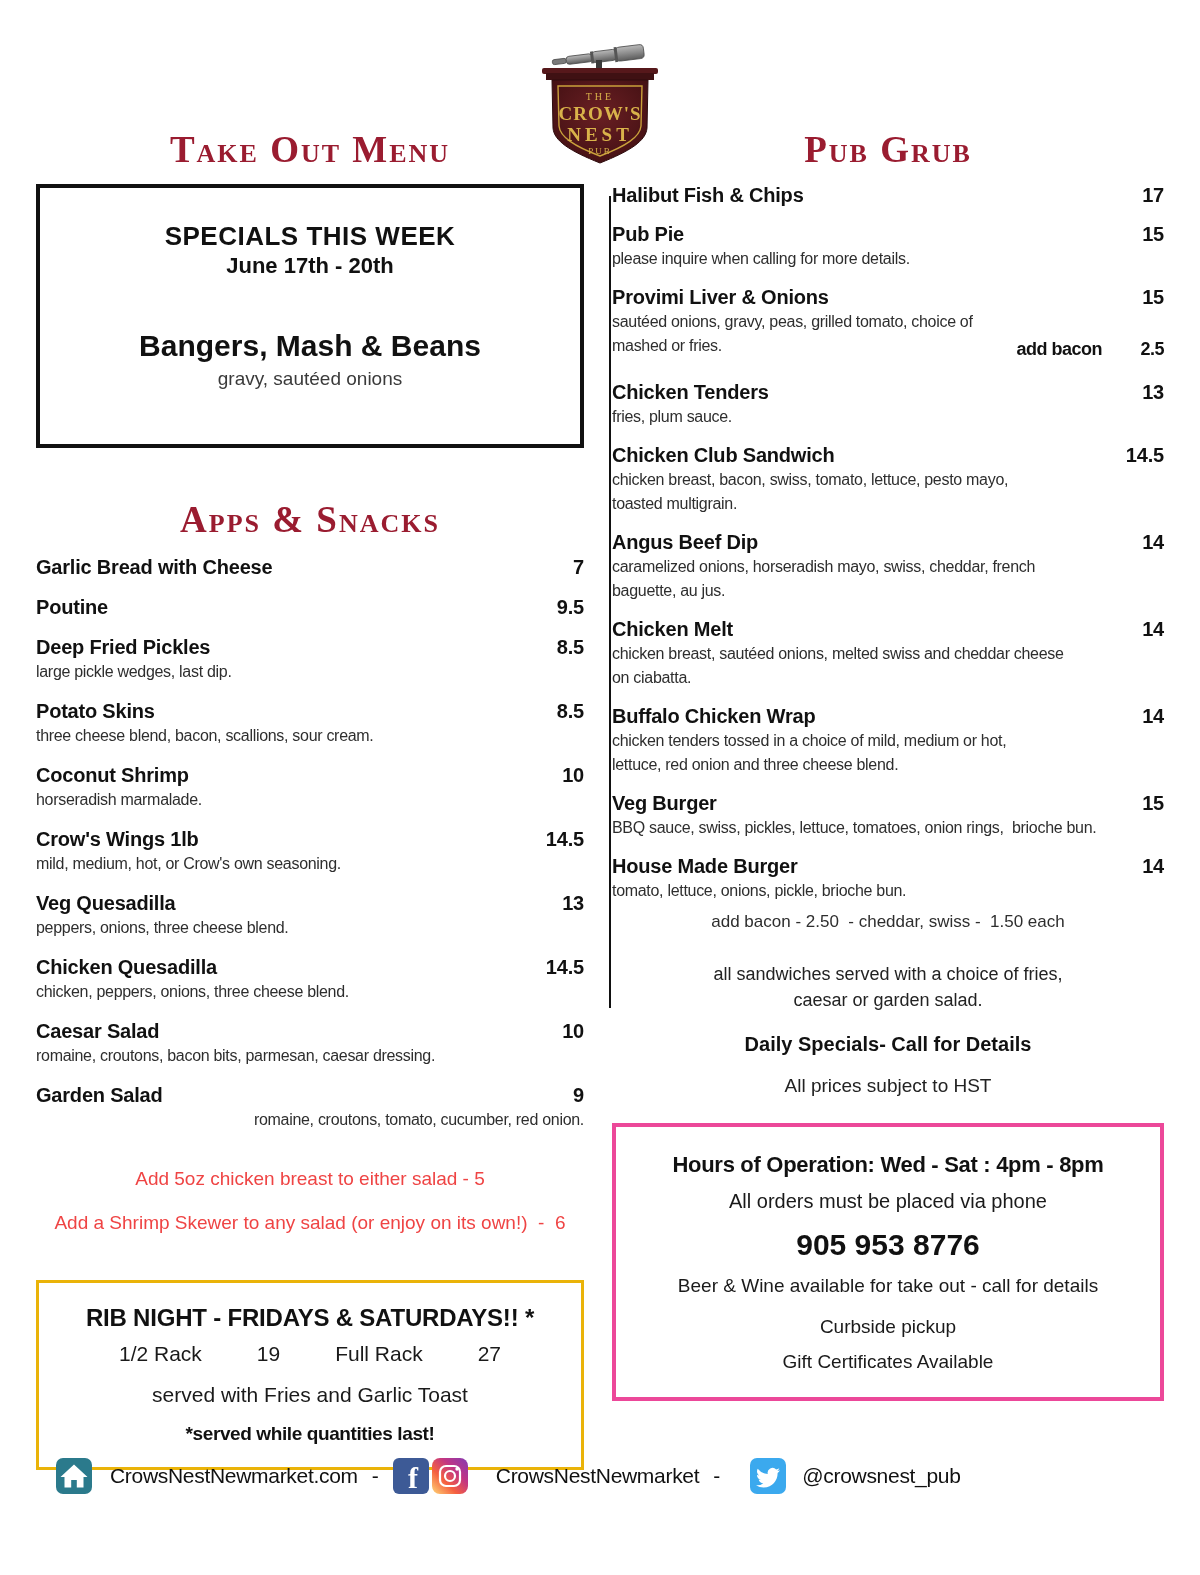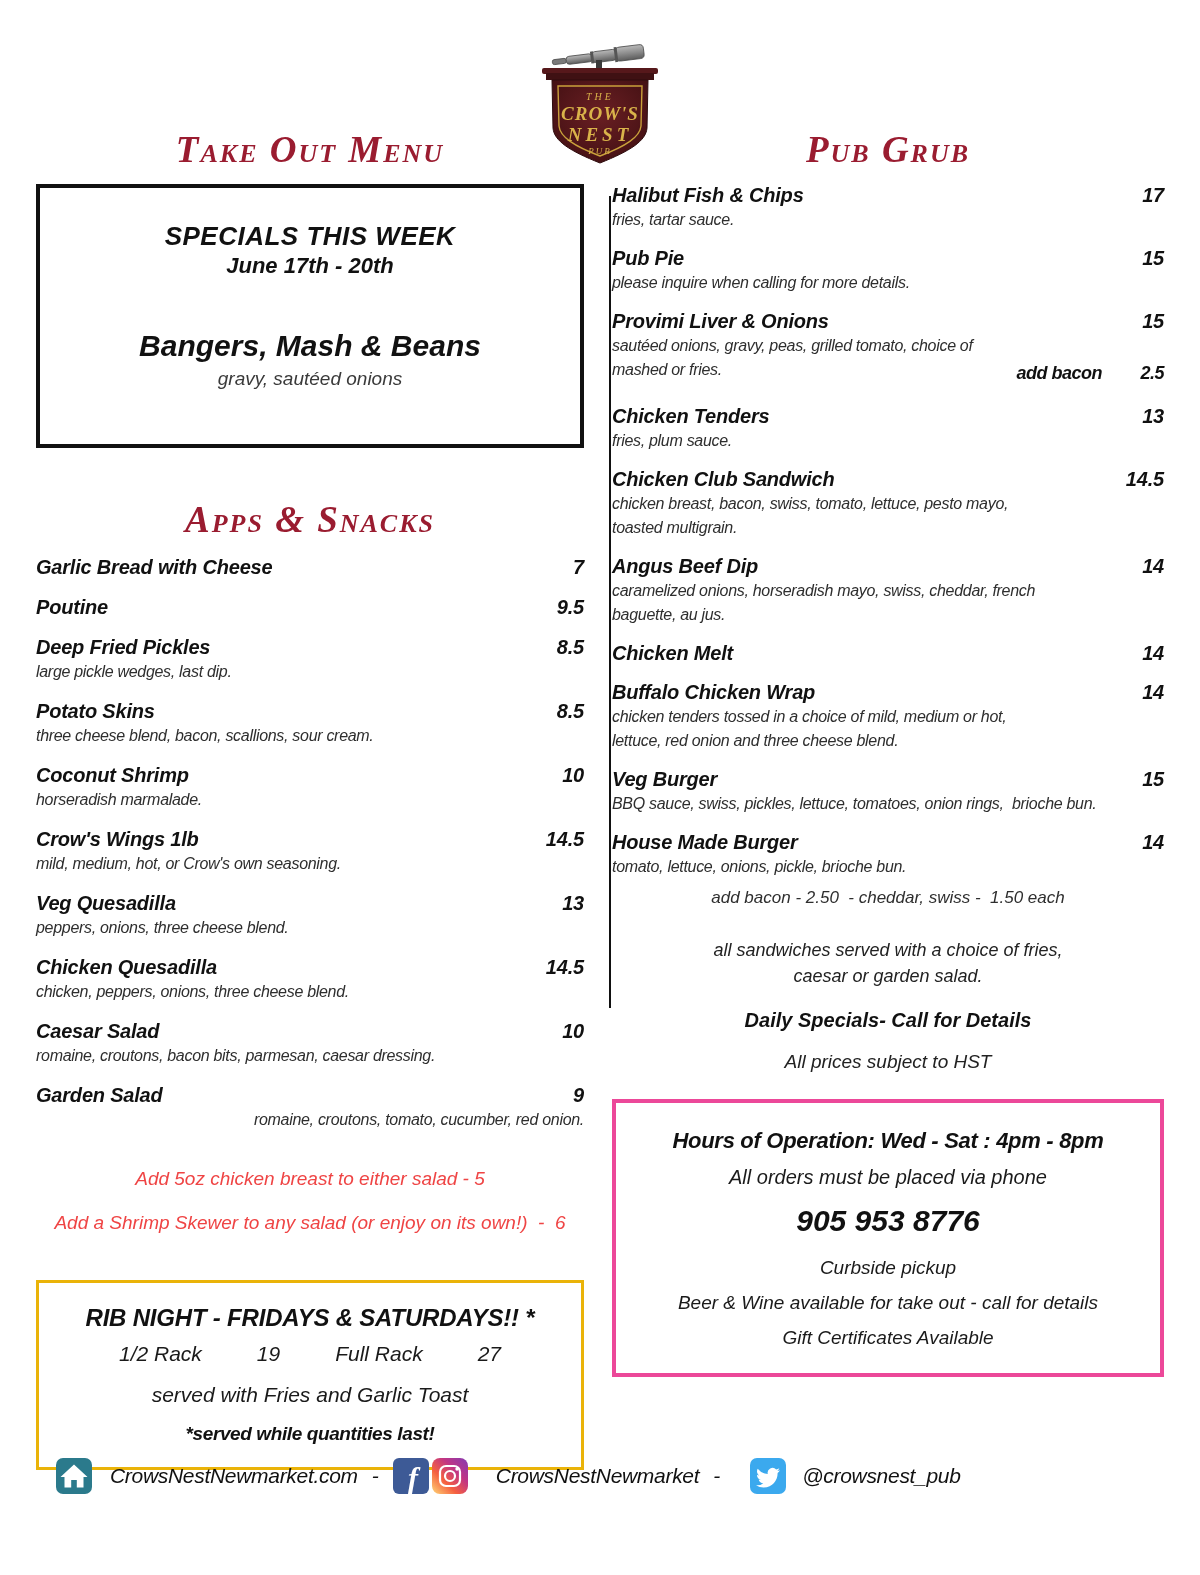--- a/index.html
+++ b/index.html
@@ -1,17 +1,17 @@
 <!DOCTYPE html>
 <html><head>
 <meta charset="utf-8">
 <style>
   html,body{margin:0;padding:0;background:#fff;}
   .page{position:relative;width:1200px;height:1575px;background:#fff;overflow:hidden;
-        font-family:"Liberation Sans",sans-serif;color:#111;font-style:italic;}
+        font-family:"Liberation Sans",sans-serif;color:#111;}
 
   
   .col-title{font-family:"Liberation Serif",serif;font-variant:small-caps;font-weight:bold;
              font-size:37px;line-height:40px;letter-spacing:2px;color:#9A1C30;text-align:center;}
   .section-title{font-family:"Liberation Serif",serif;font-variant:small-caps;font-weight:bold;
              font-size:37px;line-height:40px;letter-spacing:2px;color:#9A1C30;text-align:center;
              margin-top:52px;margin-bottom:14px;}
 
   
   .col-left{position:absolute;left:36px;top:130px;width:548px;}
@@ -275,24 +275,20 @@
 
   <div class="col-right">
     <div class="col-title">Pub Grub</div>
 
     <div class="menu-items" id="right-items" style="margin-top:12px;">
   <div class="item">
     <div class="item-row">
       <span class="item-name">Halibut Fish &amp; Chips</span>
       <span class="item-price">17</span>
     </div>
-    <div class="item-body">
-      <div class="item-desc">fries, tartar sauce.</div>
-
-    </div>
 
   </div>
 
   <div class="item">
     <div class="item-row">
       <span class="item-name">Pub Pie</span>
       <span class="item-price">15</span>
     </div>
     <div class="item-body">
       <div class="item-desc">please inquire when calling for more details.</div>
@@ -353,20 +349,25 @@
 
     </div>
 
   </div>
 
   <div class="item">
     <div class="item-row">
       <span class="item-name">Chicken Melt</span>
       <span class="item-price">14</span>
     </div>
+    <div class="item-body">
+      <div class="item-desc">chicken breast, sautéed onions, melted swiss and cheddar cheese
+on ciabatta.</div>
+
+    </div>
 
   </div>
 
   <div class="item">
     <div class="item-row">
       <span class="item-name">Buffalo Chicken Wrap</span>
       <span class="item-price">14</span>
     </div>
     <div class="item-body">
       <div class="item-desc">chicken tenders tossed in a choice of mild, medium or hot,
@@ -403,22 +404,22 @@
 
     <div class="note-sandwiches">all sandwiches served with a choice of fries,
 caesar or garden salad.</div>
     <div class="note-daily">Daily Specials- Call for Details</div>
     <div class="note-hst">All prices subject to HST</div>
 
     <div class="hours-box">
       <div class="hours-title">Hours of Operation: Wed - Sat : 4pm - 8pm</div>
       <div class="hours-order">All orders must be placed via phone</div>
       <div class="hours-phone">905 953 8776</div>
+      <div class="hours-line">Beer &amp; Wine available for take out - call for details</div>
       <div class="hours-line first">Curbside pickup</div>
-      <div class="hours-line">Beer &amp; Wine available for take out - call for details</div>
       <div class="hours-line">Gift Certificates Available</div>
     </div>
   </div>
 
   <div class="footer">
     <svg class="icon" viewBox="0 0 36 36">
       <rect width="36" height="36" rx="7" fill="#2B7A8C"></rect>
       <path d="M18 6.5 L31.5 19 H27.5 V29.5 H20.8 V22 H15.2 V29.5 H8.5 V19 H4.5 Z" fill="#fff"></path>
     </svg>
     <span class="footer-text gap-a">CrowsNestNewmarket.com</span>

